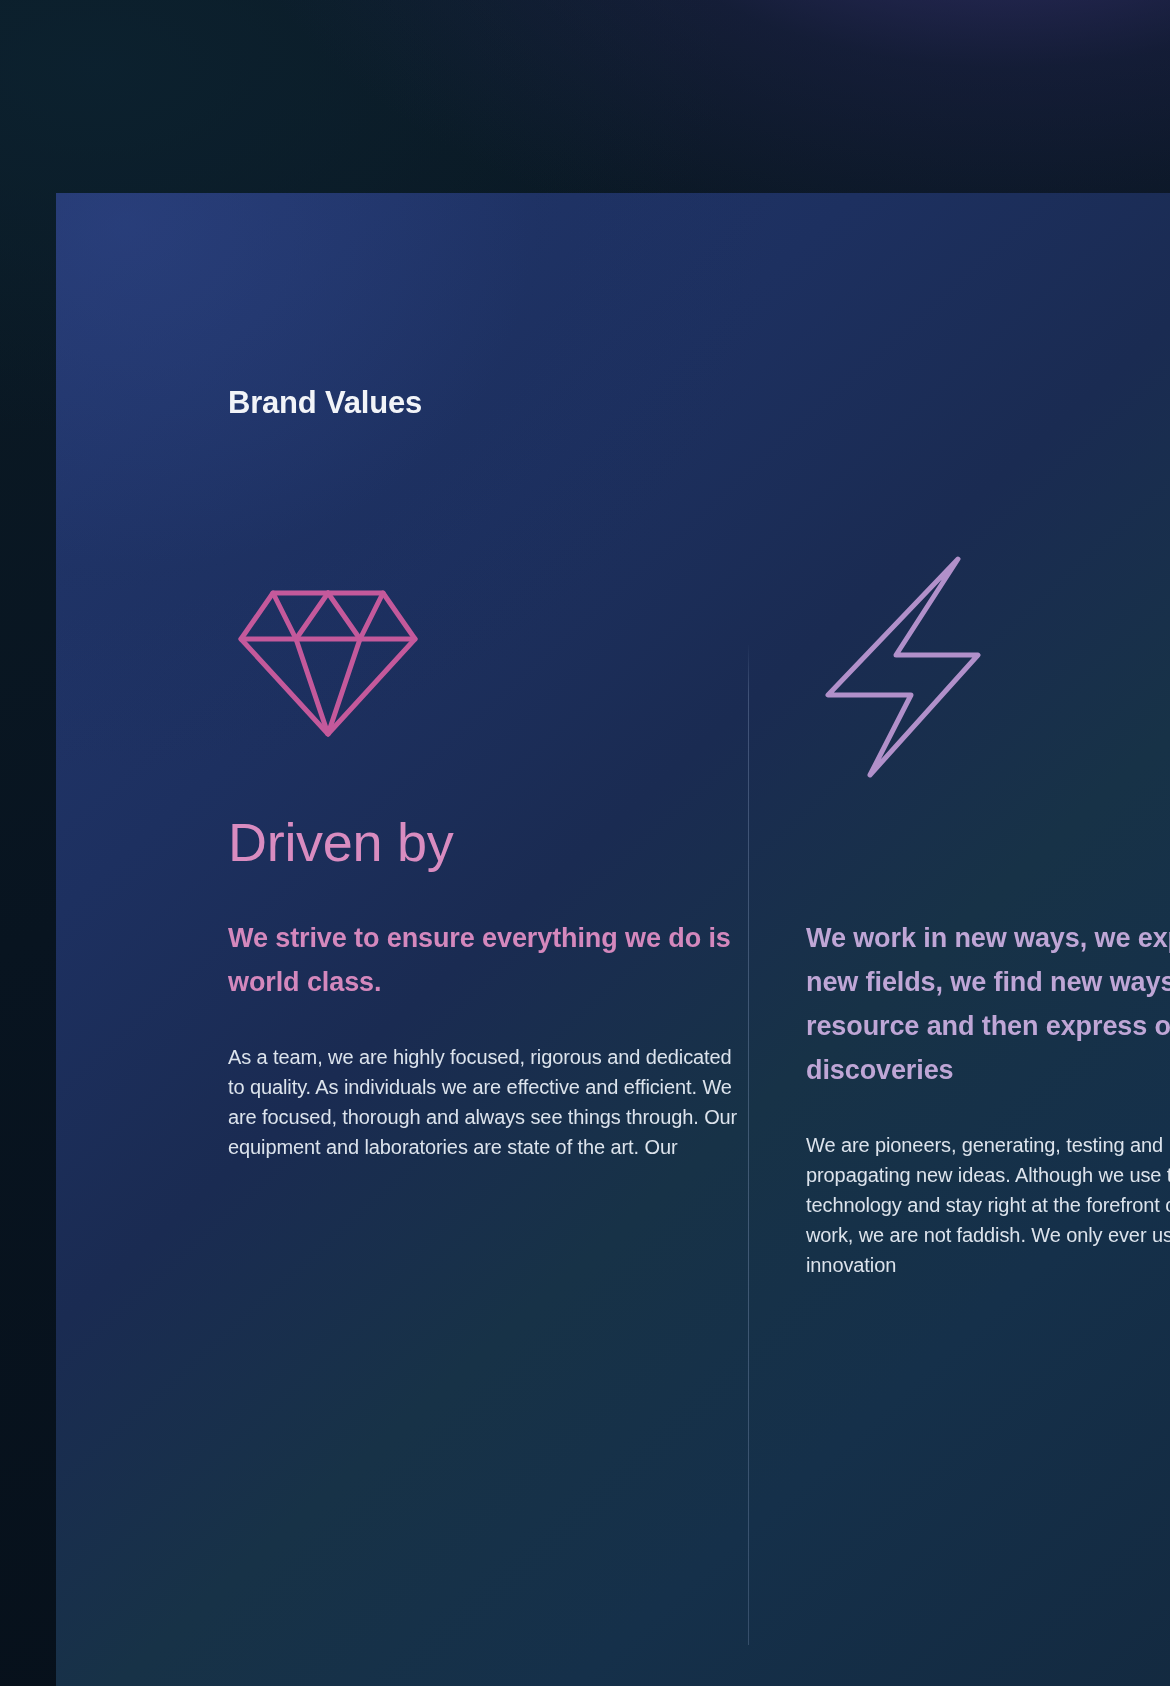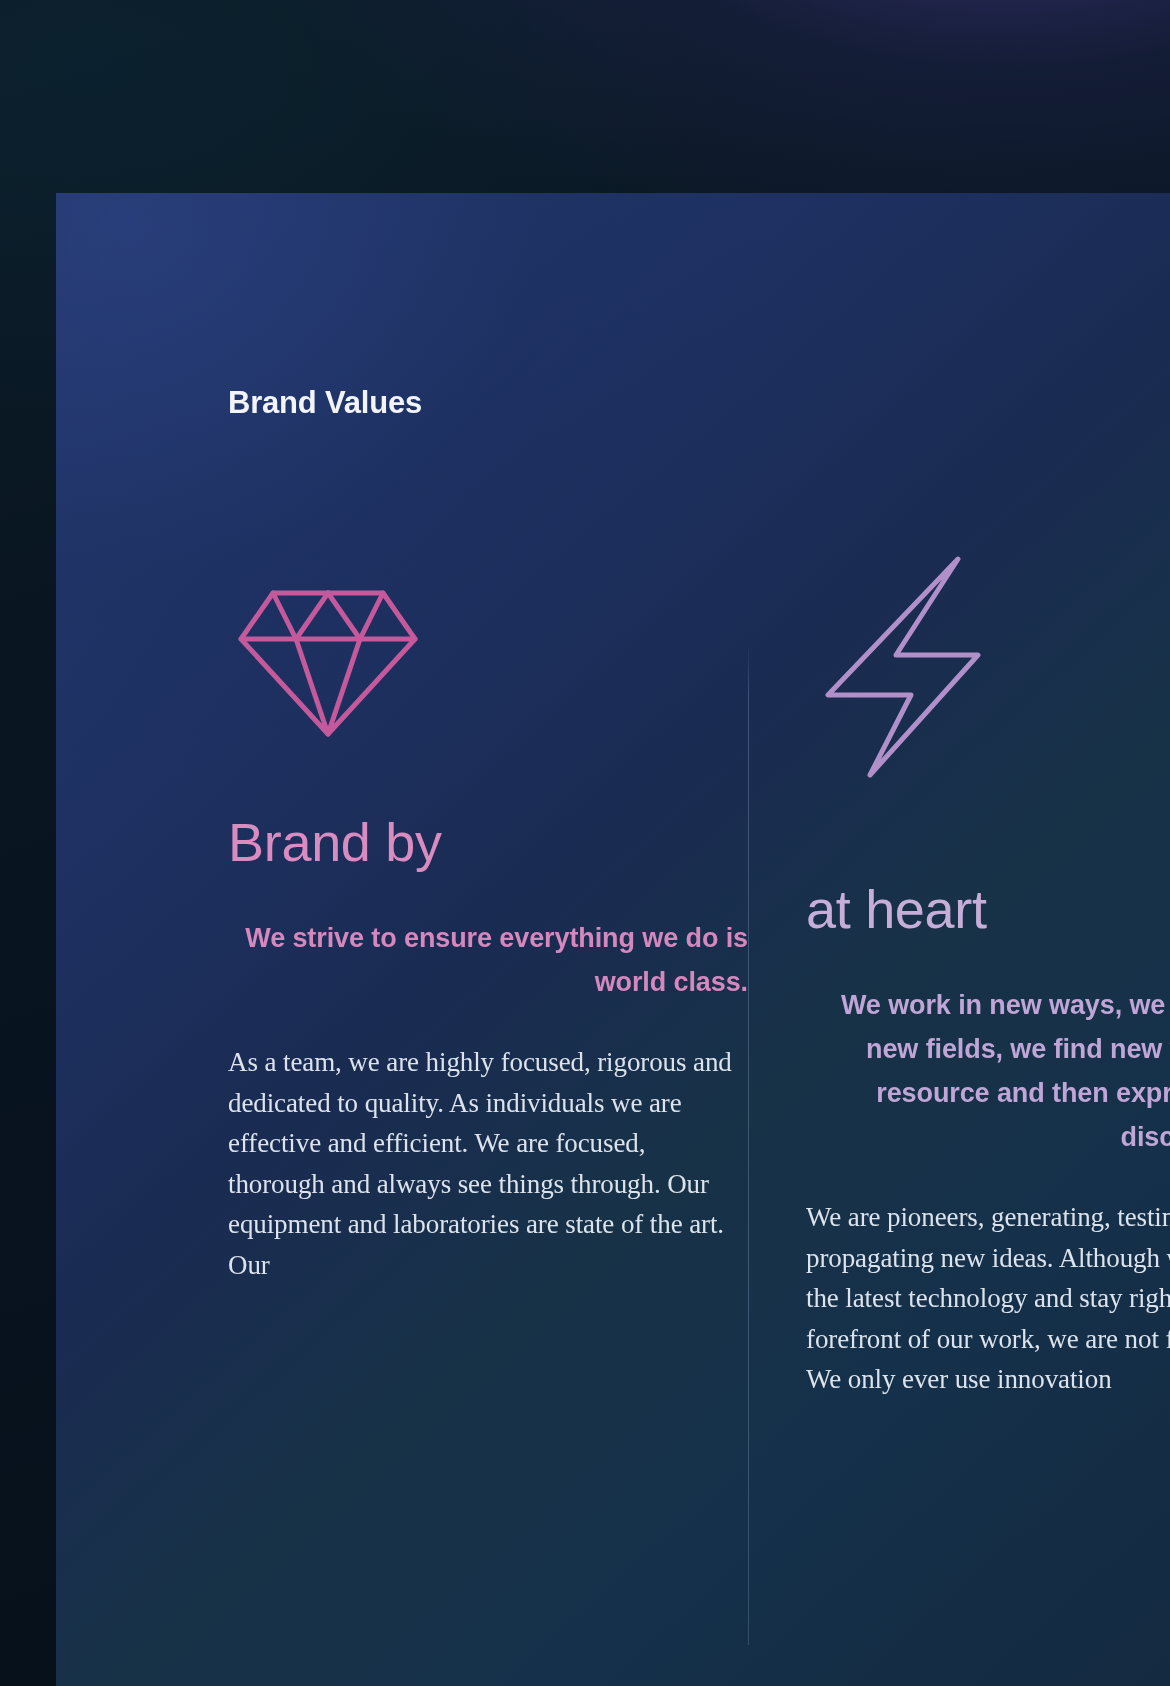--- a/index.html
+++ b/index.html
@@ -93,32 +93,30 @@
   }
   .value-title.pink  { color:#d98cc0; }
   .value-title.lilac { color:#c6aed8; }
 
   .value-lead {
     font-size:27px;
     font-weight:bold;
     line-height:1.63;
     letter-spacing:-0.1px;
     margin-bottom:38px;
-    text-align:right;
   }
   .value-lead.pink  { color:#d488bd; }
   .value-lead.lilac { color:#bfa6d6; }
 
   .value-body {
-    font-size:27px;
+    font-size:20px;
     font-weight:400;
     line-height:1.50;
     letter-spacing:-0.1px;
     color:#dce3ec;
-    font-family:Liberation Serif, serif;
   }
 </style>
 </head>
 <body>
 
 <div class="backdrop"></div>
 
 <div class="panel">
   <div class="panel-inner">
 
@@ -134,38 +132,38 @@
               <path d="M40 12 L150 12 L182 58 L95 153 L8 58 Z"></path>
               <path d="M8 58 L182 58"></path>
               <path d="M40 12 L63 58 L95 153"></path>
               <path d="M150 12 L127 58 L95 153"></path>
               <path d="M63 58 L95 12"></path>
               <path d="M95 12 L127 58"></path>
             </g>
           </svg>
         </div>
 
-        <h2 class="value-title pink"><span>Brand by</span><br></h2>
+        <h2 class="value-title pink"><span>Driven by</span><br></h2>
 
         <p class="value-lead pink">We strive to ensure everything we do is world class.</p>
 
         <p class="value-body">As a team, we are highly focused, rigorous and dedicated to quality. As individuals we are effective and efficient. We are focused, thorough and always see things through. Our equipment and laboratories are state of the art. Our</p>
       </div>
 
       <div class="col right">
 
         <div class="divider"></div>
 
         <div class="icon-wrap bolt">
           <svg width="170" height="240" viewBox="0 0 170 240" fill="none" xmlns="http://www.w3.org/2000/svg">
             <path d="M140 12 L10 148 L93 148 L52 228 L160 108 L78 108 Z" stroke="#b190ca" stroke-width="5" stroke-linejoin="round" stroke-linecap="round" fill="none"></path>
           </svg>
         </div>
 
-        <h2 class="value-title lilac"><br><span>at heart</span></h2>
+        <h2 class="value-title lilac"><br></h2>
 
         <p class="value-lead lilac">We work in new ways, we explore new fields, we find new ways to resource and then express our discoveries</p>
 
         <p class="value-body">We are pioneers, generating, testing and propagating new ideas. Although we use the latest technology and stay right at the forefront of our work, we are not faddish. We only ever use innovation</p>
       </div>
 
     </div>
   </div>
 </div>
 

